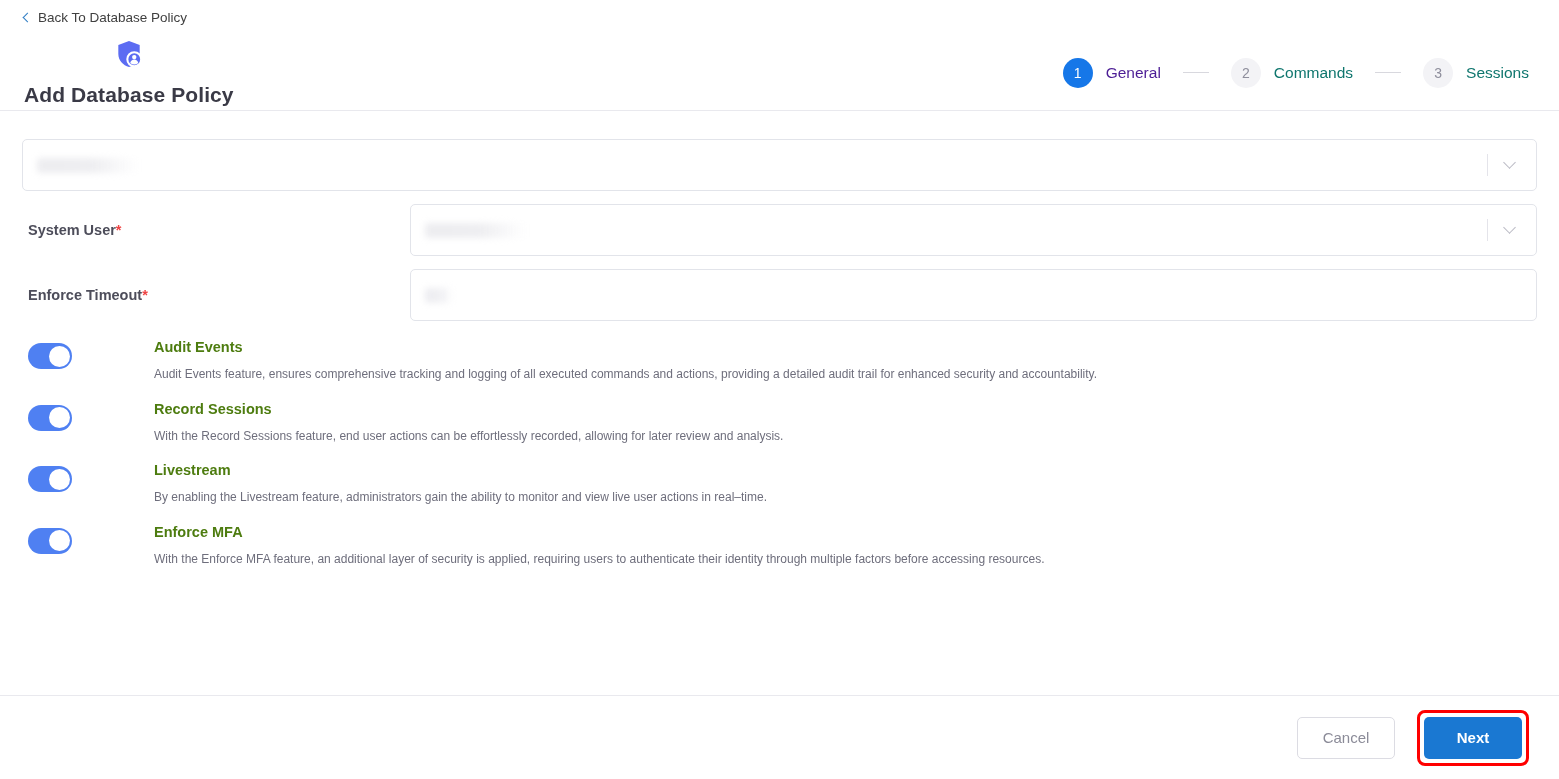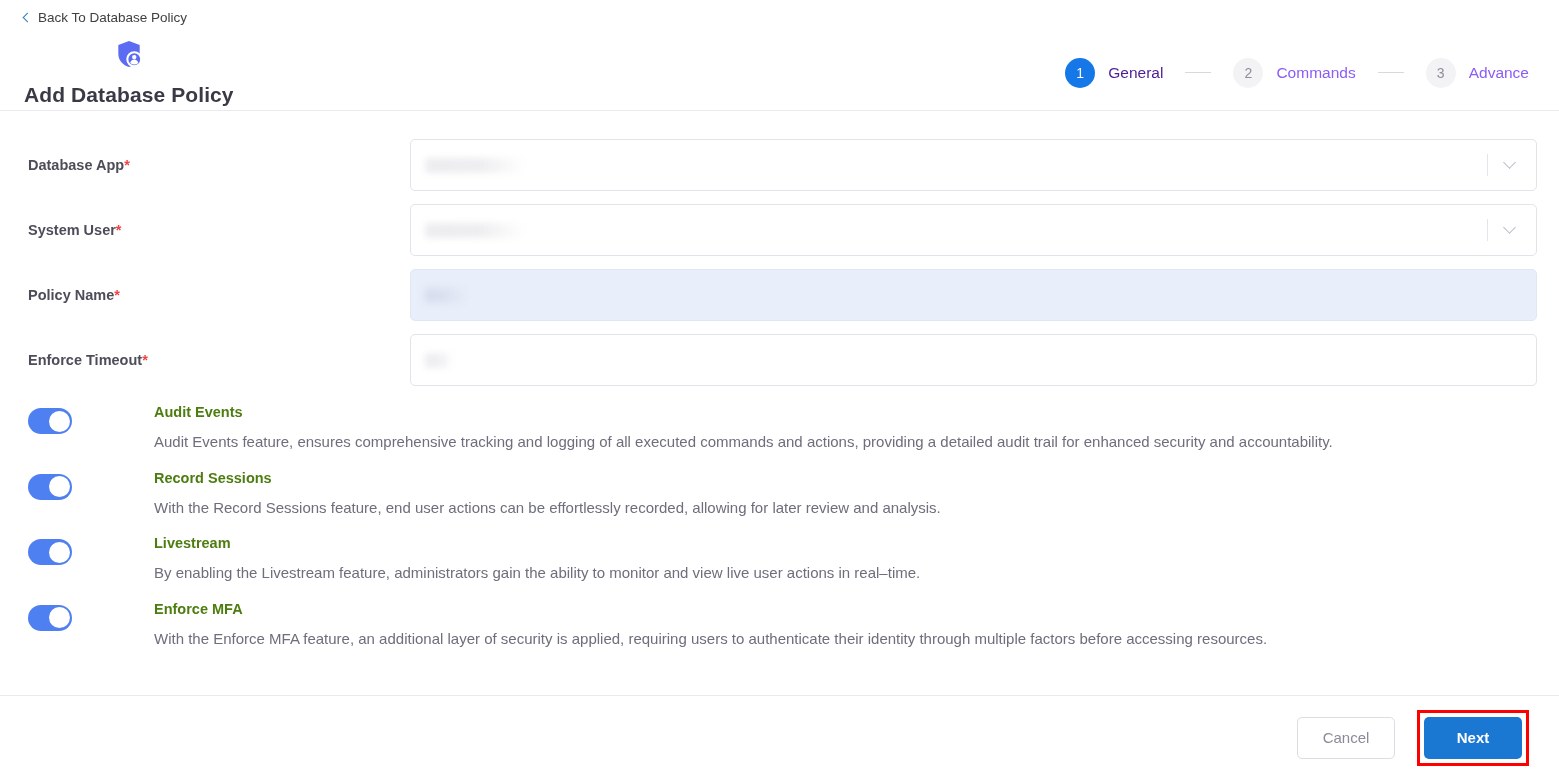--- a/index.html
+++ b/index.html
@@ -96,21 +96,21 @@
   .step-circle.active {
     background: #1677e8;
     color: #ffffff;
   }
   .step-circle.idle {
     background: #f3f3f6;
     color: #8e8e9c;
   }
   .step-label { font-size: 15.5px; }
   .step-label.active { color: #4c1d95; }
-  .step-label.idle { color: #8b5cf6; }
+  .step-label.idle { color: #0f766e; }
   .step-sep {
     width: 26px;
     height: 1.5px;
     background: #d8d8de;
     margin: 0 22px;
   }
 
   
   .body {
     flex: 1 1 auto;
@@ -208,21 +208,21 @@
     background: #ffffff;
   }
   .toggle-text { margin-left: 82px; }
   .toggle-title {
     font-size: 14.5px;
     font-weight: bold;
     color: #4d7c0f;
     margin-bottom: 12px;
   }
   .toggle-desc {
-    font-size: 15px;
+    font-size: 12px;
     color: #6e6e7c;
     line-height: 1.3;
   }
 
   
   .footer {
     height: 84px;
     border-top: 1px solid #e9e9ee;
     display: flex;
     align-items: center;
@@ -242,21 +242,21 @@
   }
   .btn-cancel {
     width: 98px; height: 42px;
     border: 1px solid #dcdce3;
     background: #ffffff;
     color: #8b8b98;
   }
   .btn-next-wrap {
     border: 3px solid #ff0000;
     padding: 4px;
-    border-radius: 0;
+    border-radius: 8px;
     display: flex;
   }
   .btn-next {
     width: 98px; height: 42px;
     border: none;
     background: #1a78d2;
     color: #ffffff;
     font-weight: bold;
   }
 </style>
@@ -291,55 +291,48 @@
         <div class="step-label active">General</div>
       </div>
       <div class="step-sep"></div>
       <div class="step">
         <div class="step-circle idle">2</div>
         <div class="step-label idle">Commands</div>
       </div>
       <div class="step-sep"></div>
       <div class="step">
         <div class="step-circle idle">3</div>
-        <div class="step-label idle">Advance</div>
+        <div class="step-label idle">Sessions</div>
       </div>
     </div>
   </div>
 
   <div class="body">
 
     <div class="form-row">
-      <div class="form-label"><span>Database App</span><span class="req">*</span></div>
       <div class="field">
         <div class="redacted w1"></div>
         <div class="field-caret">
           <div class="caret-divider"></div>
           <div class="caret-chev"></div>
         </div>
       </div>
     </div>
 
     <div class="form-row">
       <div class="form-label"><span>System User</span><span class="req">*</span></div>
       <div class="field">
         <div class="redacted w2"></div>
         <div class="field-caret">
           <div class="caret-divider"></div>
           <div class="caret-chev"></div>
         </div>
       </div>
     </div>
 
-    <div class="form-row">
-      <div class="form-label"><span>Policy Name</span><span class="req">*</span></div>
-      <div class="field highlight">
-        <div class="redacted w3"></div>
-      </div>
-    </div>
 
     <div class="form-row">
       <div class="form-label"><span>Enforce Timeout</span><span class="req">*</span></div>
       <div class="field">
         <div class="redacted w4"></div>
       </div>
     </div>
 
     <div class="toggles">
 

